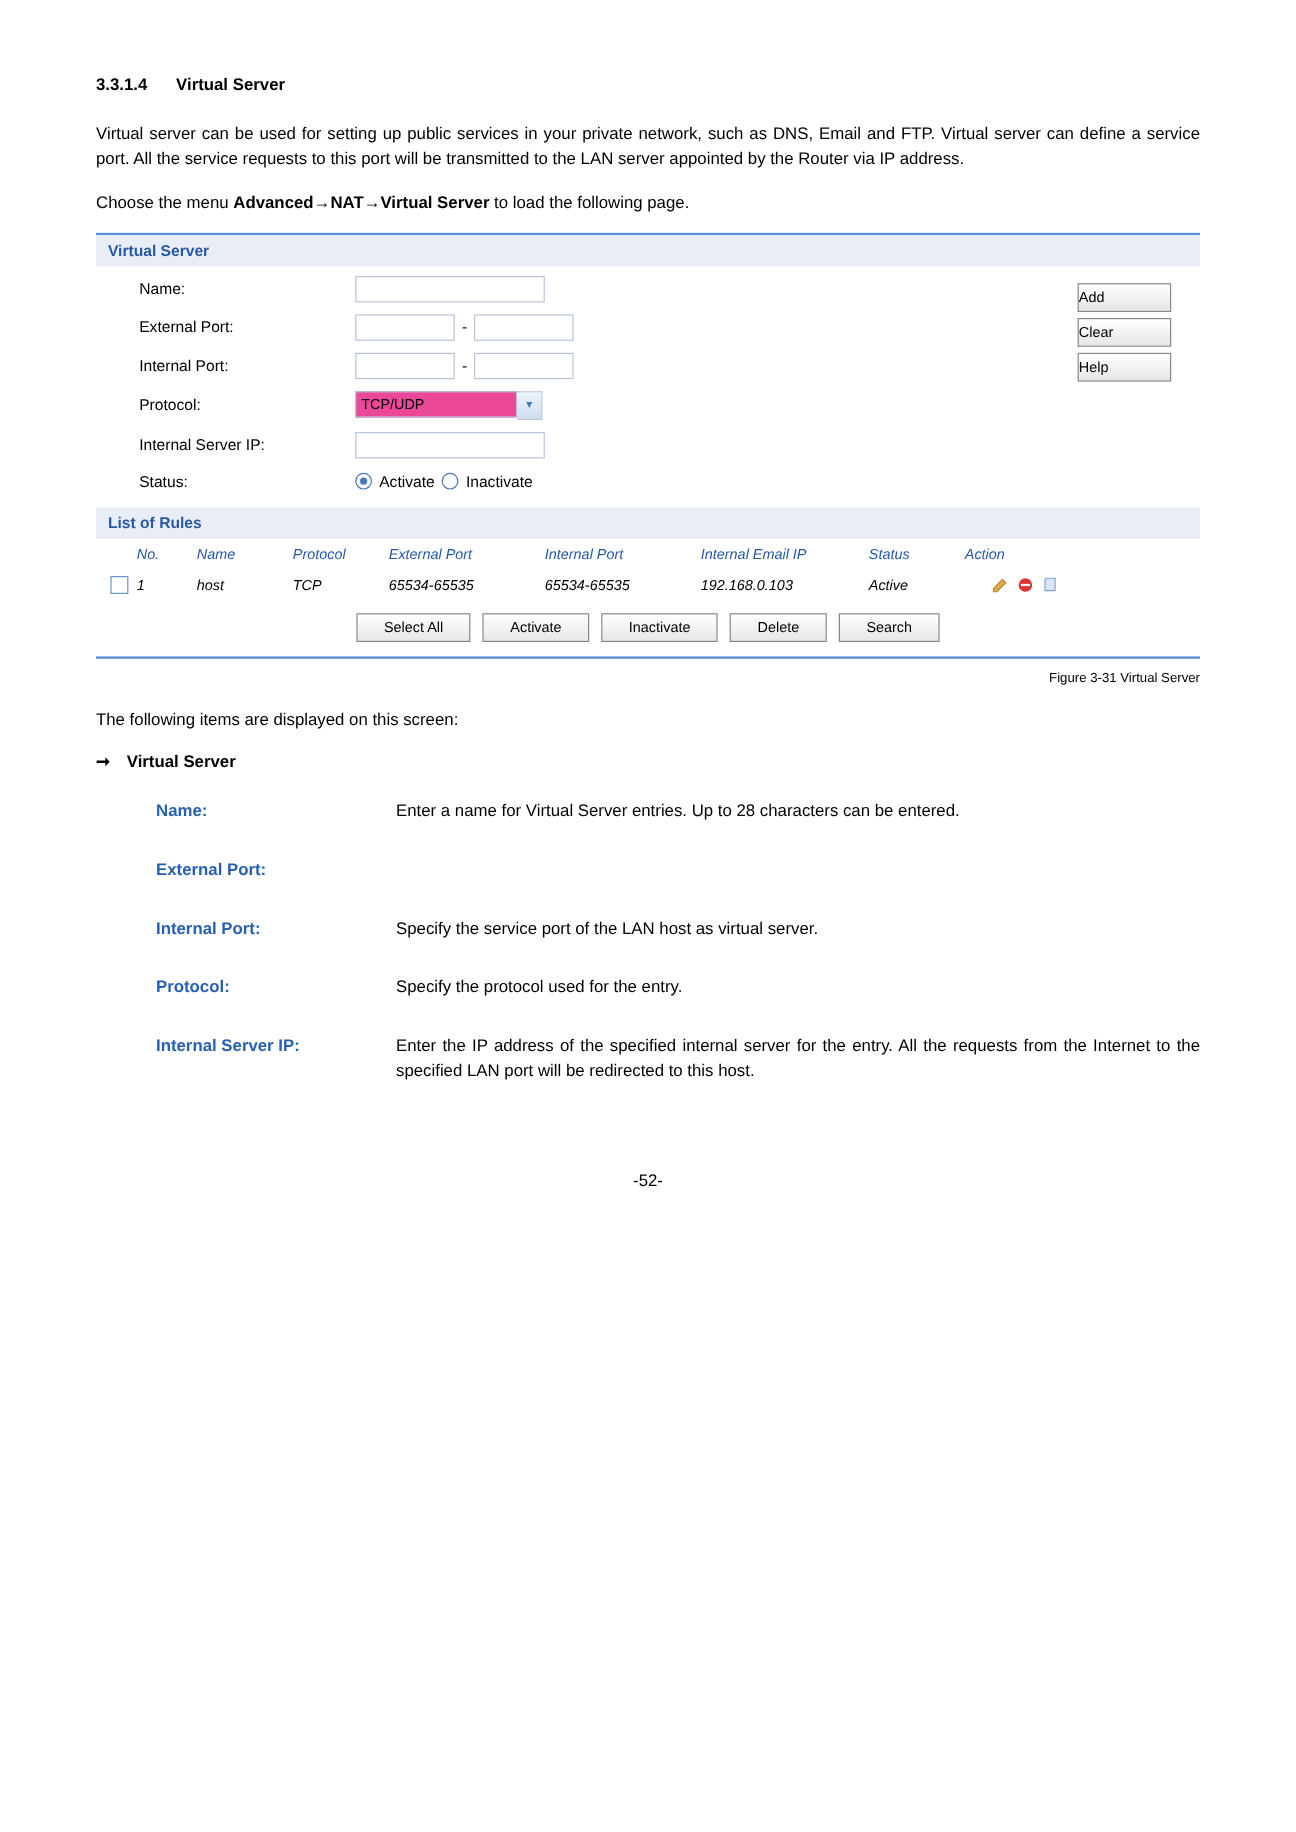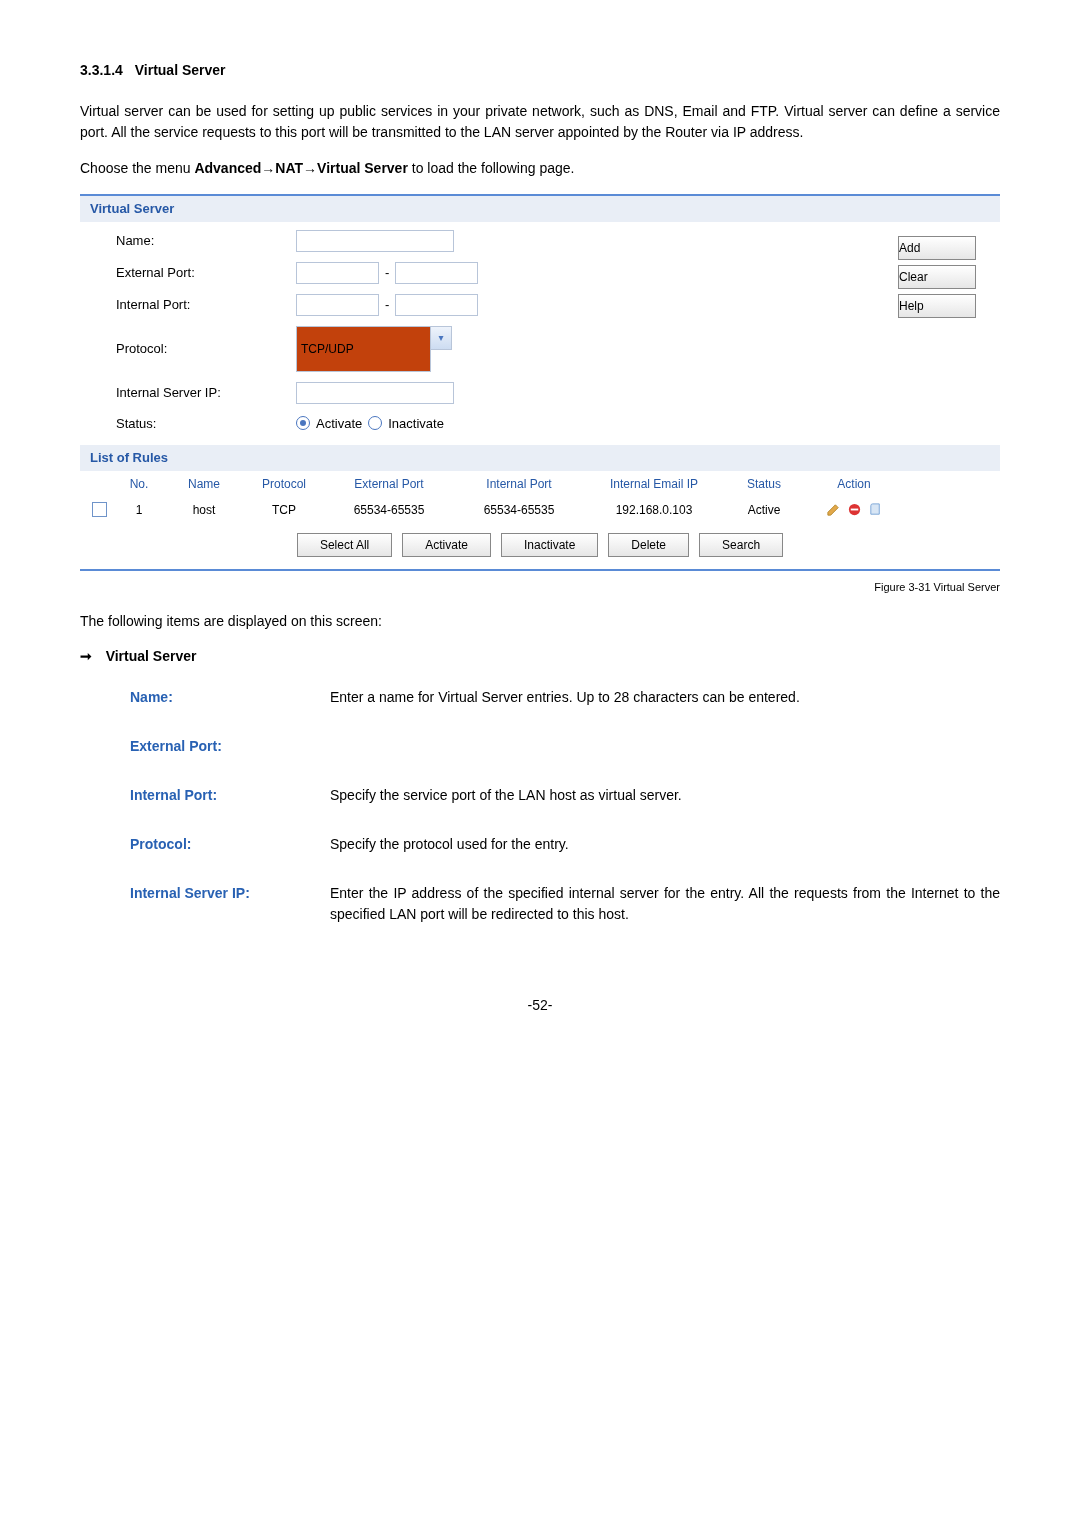--- a/index.html
+++ b/index.html
@@ -4,21 +4,21 @@
 <style>
   body {
     font-family: Arial, sans-serif;
     font-size: 14px;
     color: #000;
     background: #fff;
     margin: 0;
     padding: 60px 80px;
     line-height: 1.5;
   }
-  .sec-num { font-weight: bold; margin-right: 8px; }
+  .sec-num { font-weight: bold; margin-right: 20px; }
   .sec-title-row { margin-bottom: 20px; }
   .sec-title { font-weight: bold; }
   p.body-text { text-align: justify; margin: 0 0 15px 0; }
   .bold { font-weight: bold; }
   .figure-wrap {
     border-top: 2px solid #5a8bd6;
     border-bottom: 2px solid #5a8bd6;
     margin: 15px 0 8px 0;
     font-size: 13px;
   }
@@ -49,24 +49,24 @@
   }
   input.txt.short { width: 75px; }
   .range-cell { display: flex; align-items: center; gap: 6px; }
   .select-wrap {
     display: flex; align-items: stretch;
   }
   .select-box {
     border: 1px solid #b8c5d9;
     height: 20px;
     width: 125px;
-    padding: 12px 4px;
+    padding: 0 4px;
     font-size: 12px;
     display: flex; align-items: center;
-    background: #c2410c;
+    background: #ec4899;
   }
   .select-btn {
     border: 1px solid #b8c5d9;
     border-left: none;
     width: 20px; height: 22px;
     background: linear-gradient(#eef3fb,#cddcf1);
     display: flex; align-items: center; justify-content: center;
     color: #4a76bf;
     font-size: 10px;
   }
@@ -86,23 +86,24 @@
     font-size: 12px;
     padding: 2px 0;
     width: 76px;
     text-align: left;
     cursor: pointer;
   }
   .tbl-headers, .tbl-row {
     display: grid;
     grid-template-columns: 30px 50px 80px 80px 130px 130px 140px 80px 100px;
     align-items: center;
-    text-align: center;
+    text-align: left;
     padding: 4px 4px;
     font-size: 12px;
+    font-style: italic;
   }
   .tbl-headers { color: #2658a6; }
   .tbl-row { font-family: Verdana, sans-serif; font-size: 12px; }
   .chk {
     width: 13px; height: 13px; border: 1px solid #6f94c9; background: #fff; margin: auto;
   }
   .action-icons { display: flex; gap: 6px; justify-content: center; align-items: center; }
   .ico { width: 15px; height: 15px; }
   .btn-row {
     display: flex; gap: 10px; justify-content: center;

